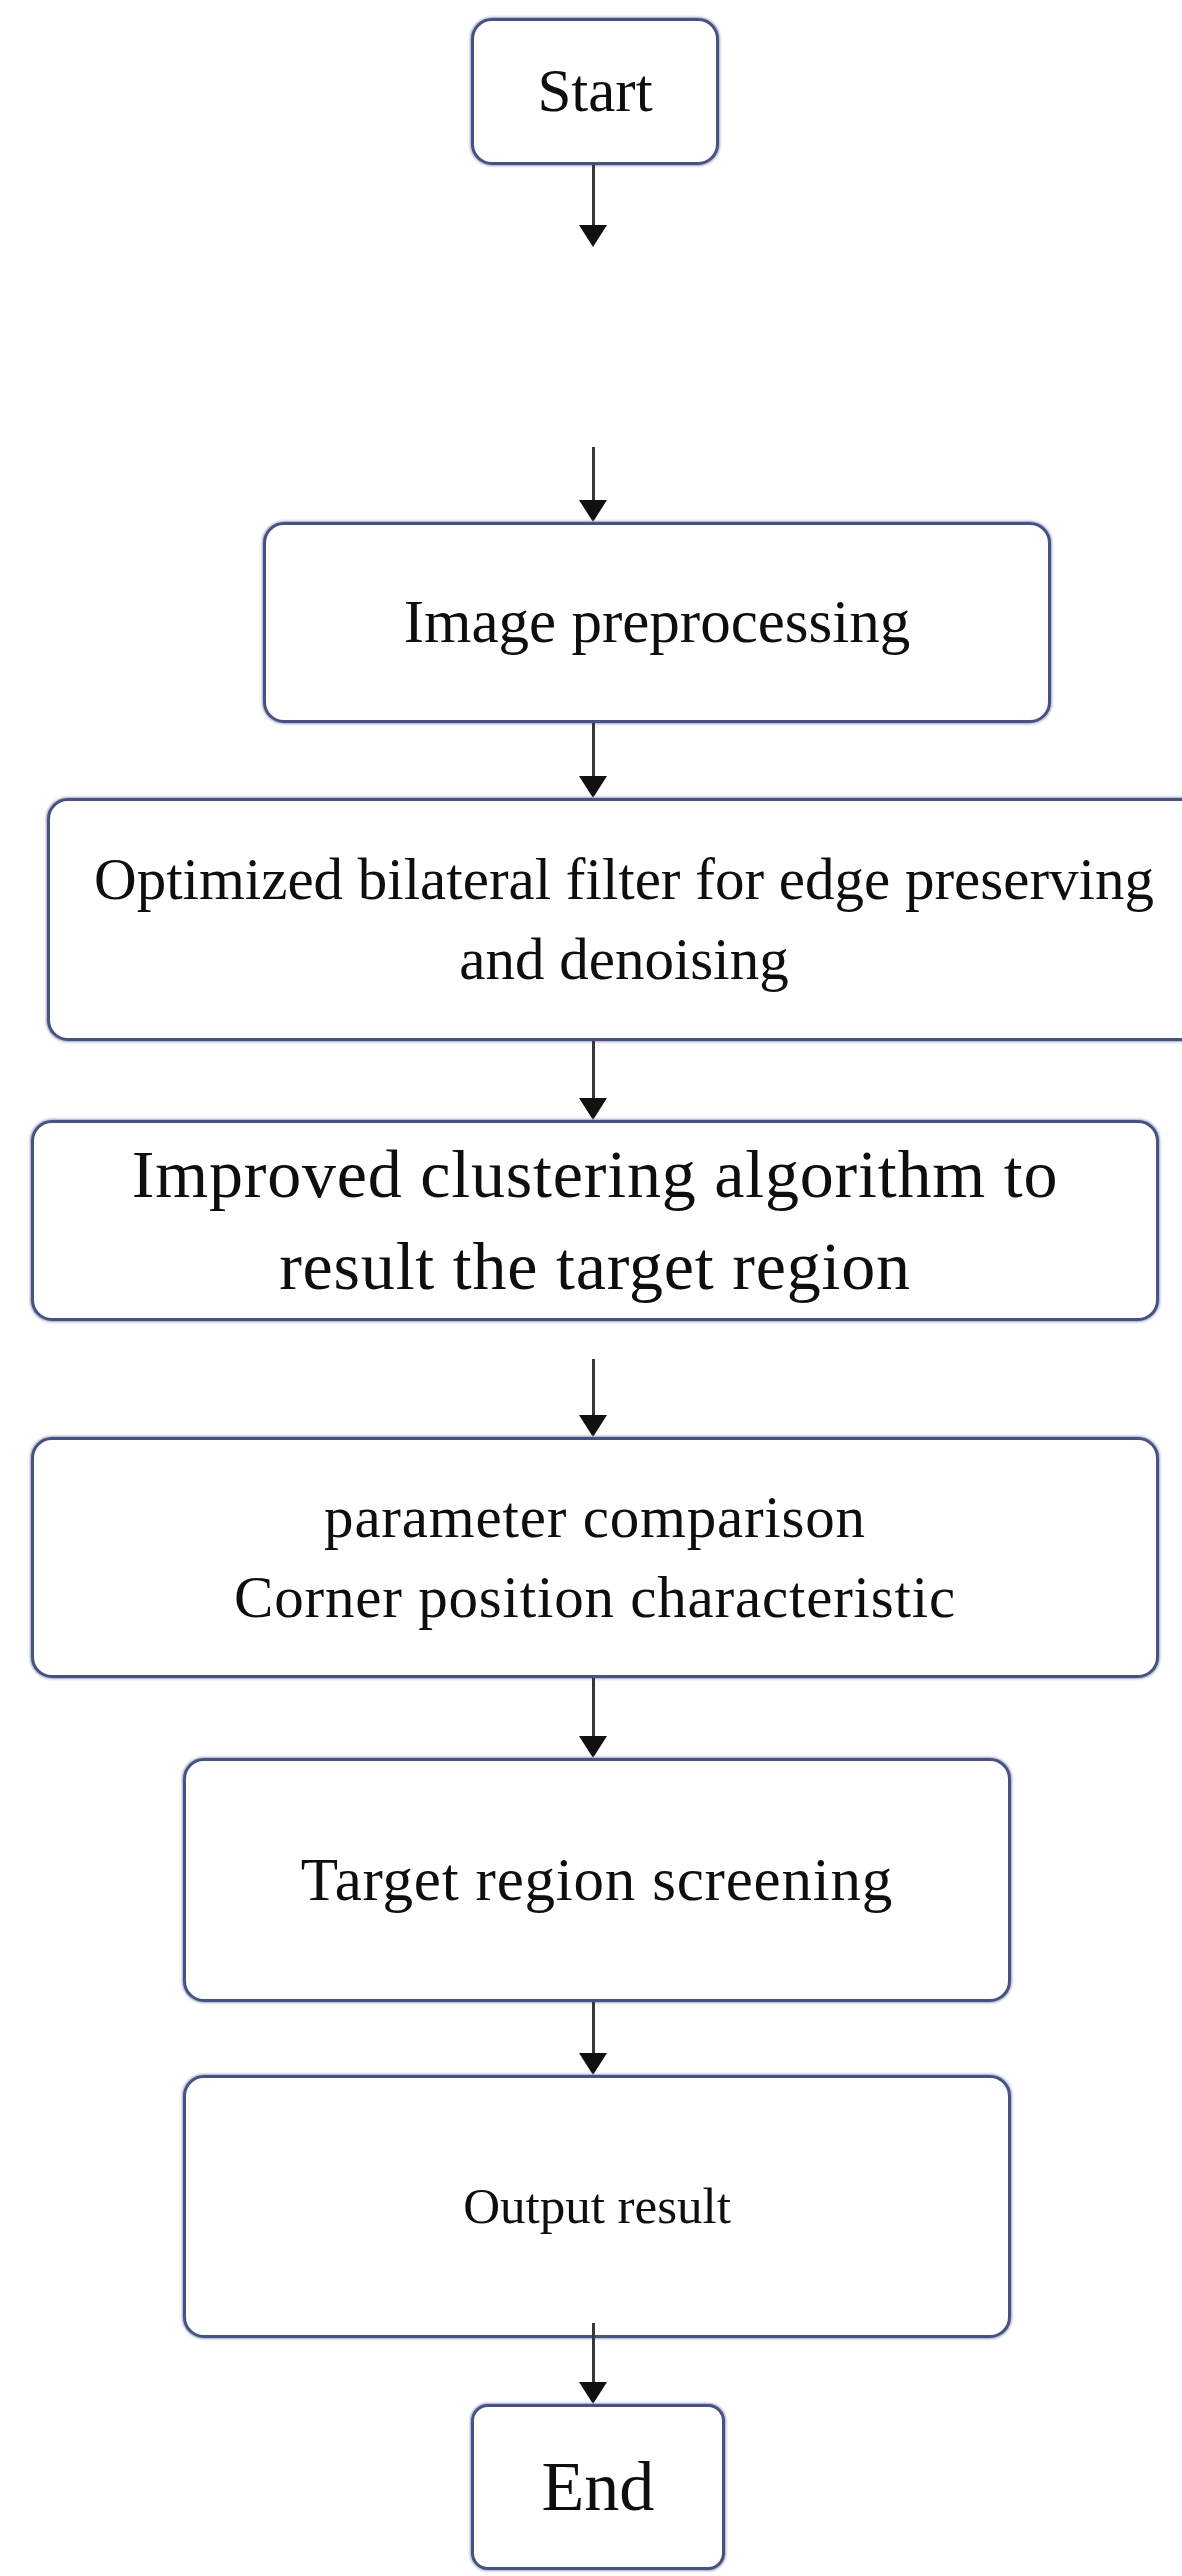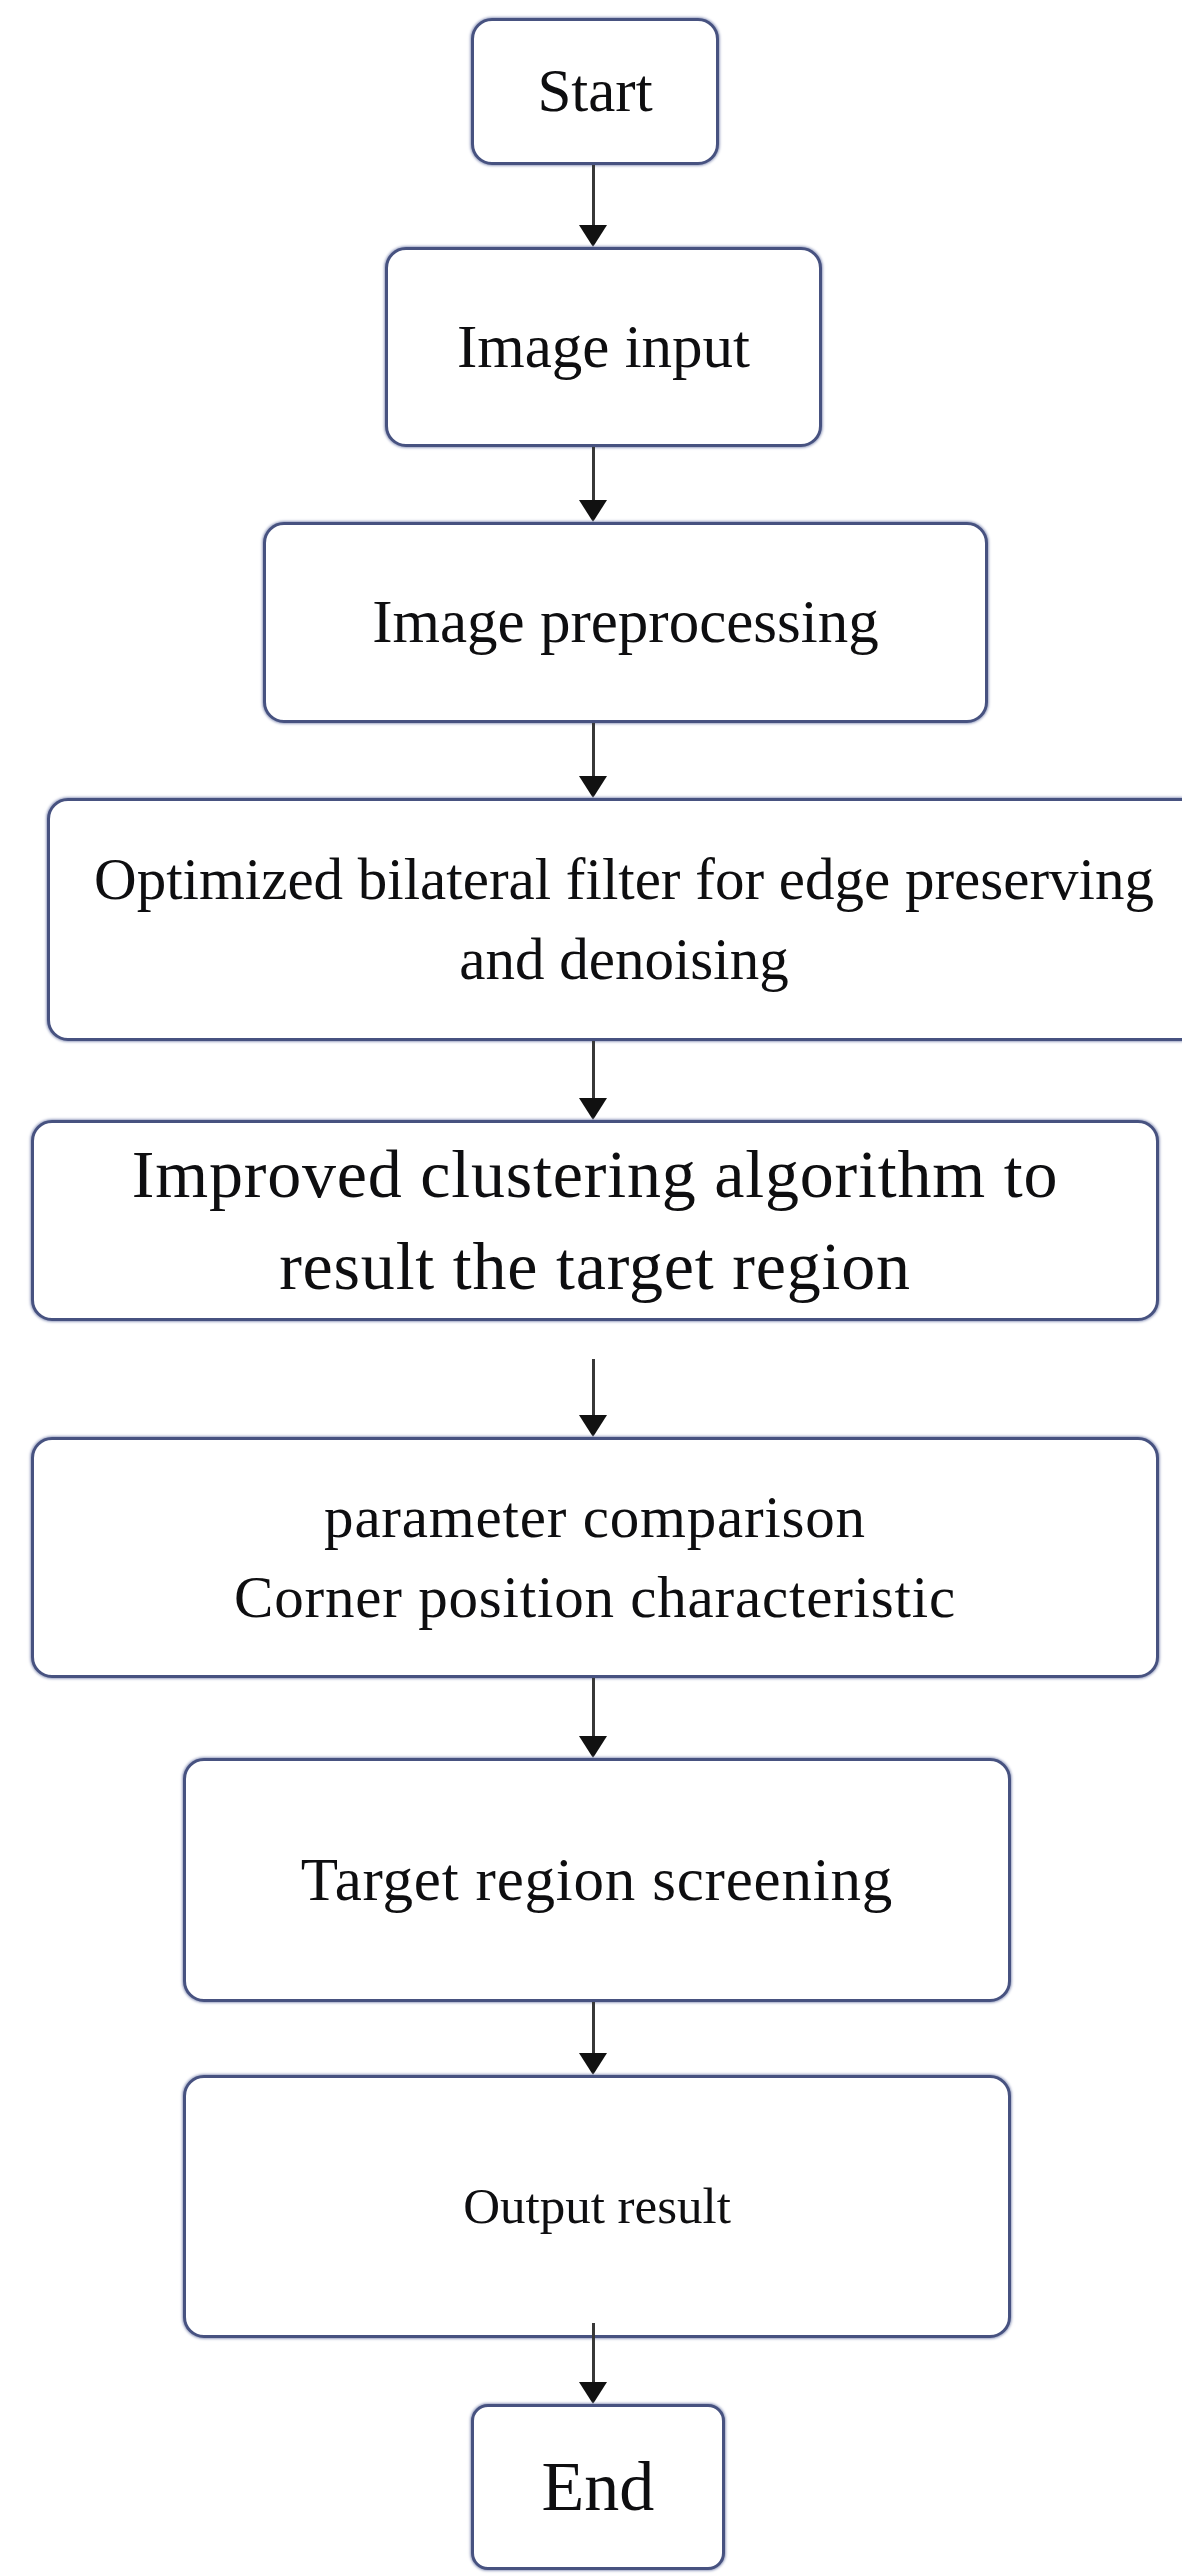--- a/index.html
+++ b/index.html
@@ -30,21 +30,21 @@
     color: #0e0e10;
     line-height: 1.35;
   }
   .node span {
     display: block;
     white-space: nowrap;
   }
   
   .n1 { left: 471px; top: 18px;   width: 248px;  height: 147px; font-size: 61px; }
   .n2 { left: 385px; top: 247px;  width: 437px;  height: 200px; font-size: 61px; }
-  .n3 { left: 263px; top: 522px;  width: 725px;  height: 201px; font-size: 61px; }
+  .n3 { left: 263px; top: 522px;  width: 788px;  height: 201px; font-size: 61px; }
   .n4 { left: 11.5px;  top: 798px;  width: 1155px; height: 243px; font-size: 59px; margin-left: 35px; }
   .n5 { left: 31px;  top: 1120px; width: 1128px; height: 201px; font-size: 68px; letter-spacing: 0.8px; }
   .n6 { left: 31px;  top: 1437px; width: 1128px; height: 241px; font-size: 59px; letter-spacing: 0.8px; }
   .n7 { left: 183px; top: 1758px; width: 828px; height: 244px; font-size: 61px; letter-spacing: 0.8px; text-align: right; }
   .n8 { left: 183px; top: 2075px; width: 828px; height: 263px; font-size: 51px; }
   .n9 { left: 471px; top: 2404px; width: 254px;  height: 166px; font-size: 70px; border-radius: 17px; }
 
   
   .arrow {
     position: absolute;
@@ -85,23 +85,20 @@
 
   <div class="node n1">
     <span>Start</span>
   </div>
 
   <div class="arrow a1">
     <div class="shaft"></div>
     <div class="head"></div>
   </div>
 
-  <div class="node n2">
-    <span>Image input</span>
-  </div>
 
   <div class="arrow a2">
     <div class="shaft"></div>
     <div class="head"></div>
   </div>
 
   <div class="node n3">
     <span>Image preprocessing</span>
   </div>
 

